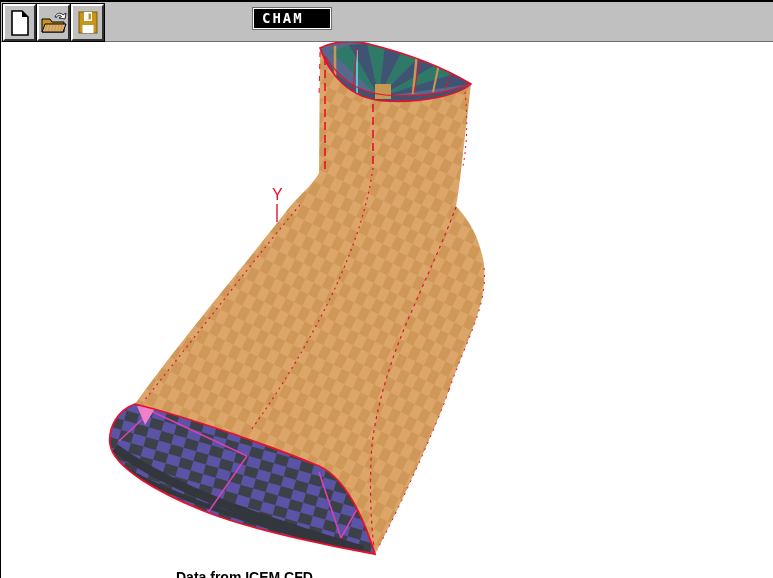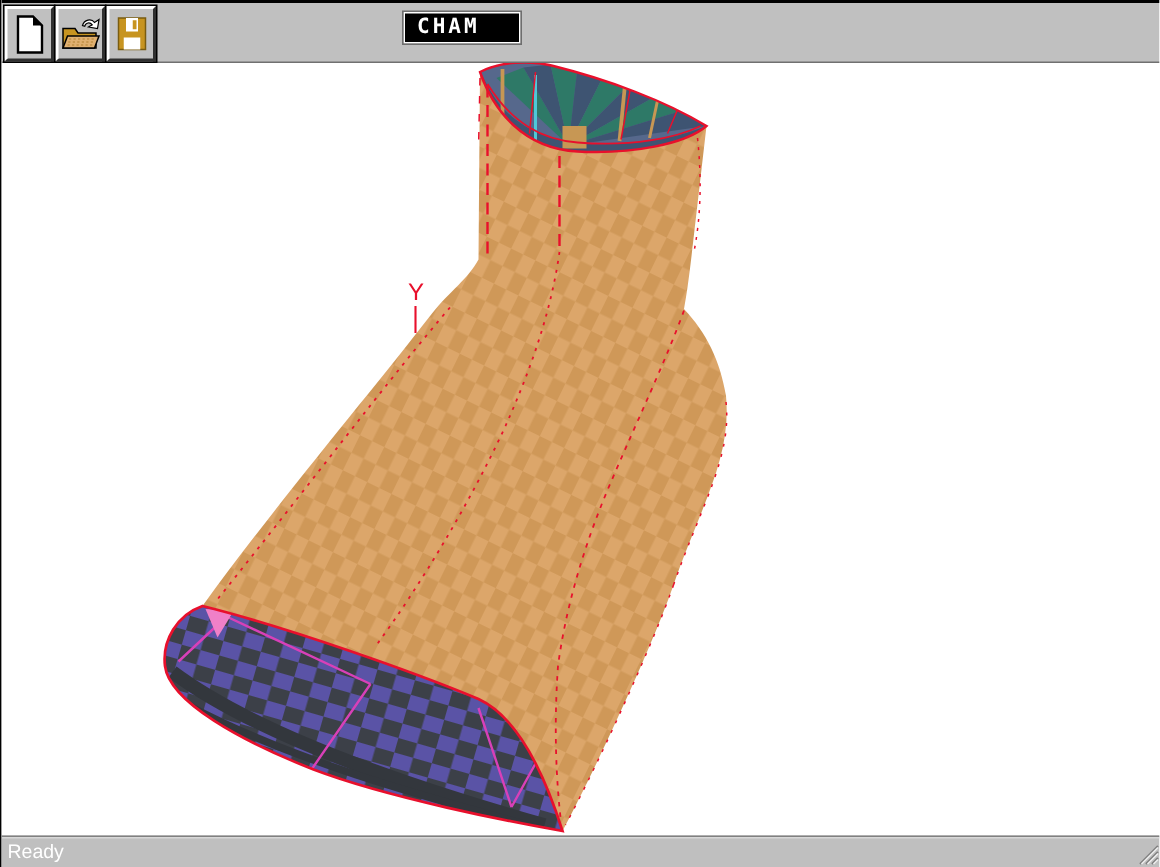--- a/index.html
+++ b/index.html
@@ -21,21 +21,21 @@
     display:flex;align-items:center;justify-content:center;
   }
   .tb-btn svg{display:block;}
   .field{
     position:absolute;top:6px;height:21px;background:#000;color:#fff;
     border:1px solid #fff;box-shadow:0 0 0 1px #6e6e6e;
     font-family:"DejaVu Sans Mono","Liberation Mono",monospace;
     font-weight:bold;font-size:14px;line-height:19px;
     padding-left:8px;letter-spacing:2px;white-space:nowrap;
   }
-  .field-cham{left:268px;width:78px;}
+  .field-cham{left:252px;width:78px;}
   .field-domain{left:347px;width:150px;}
   
   .viewport{
     position:absolute;left:0;top:42px;width:773px;height:515px;background:#fff;
   }
   .viewport svg{position:absolute;left:0;top:0;}
   .annotation{
     position:absolute;left:175px;top:527px;
     font-size:14px;font-weight:bold;color:#000;letter-spacing:0;
   }
@@ -178,23 +178,14 @@
 
       <g>
         <text x="271" y="200" font-family="Liberation Sans, sans-serif" font-size="16" fill="#e8102c">Y</text>
         <line x1="276" y1="204" x2="276" y2="222" stroke="#e8102c" stroke-width="1.4"></line>
       </g>
     </svg>
 
     <div class="annotation">Data from ICEM CFD</div>
   </div>
 
-  <div class="statusbar">
-    <span>Ready</span>
-    <span class="grip">
-      <svg width="15" height="15" viewBox="0 0 15 15">
-        <path d="M14,2 L2,14 M14,6 L6,14 M14,10 L10,14" stroke="#808080" stroke-width="1.4"></path>
-        <path d="M14,3 L3,14 M14,7 L7,14 M14,11 L11,14" stroke="#f0f0f0" stroke-width="1"></path>
-      </svg>
-    </span>
-  </div>
 
 </div>
 
 </body></html>

